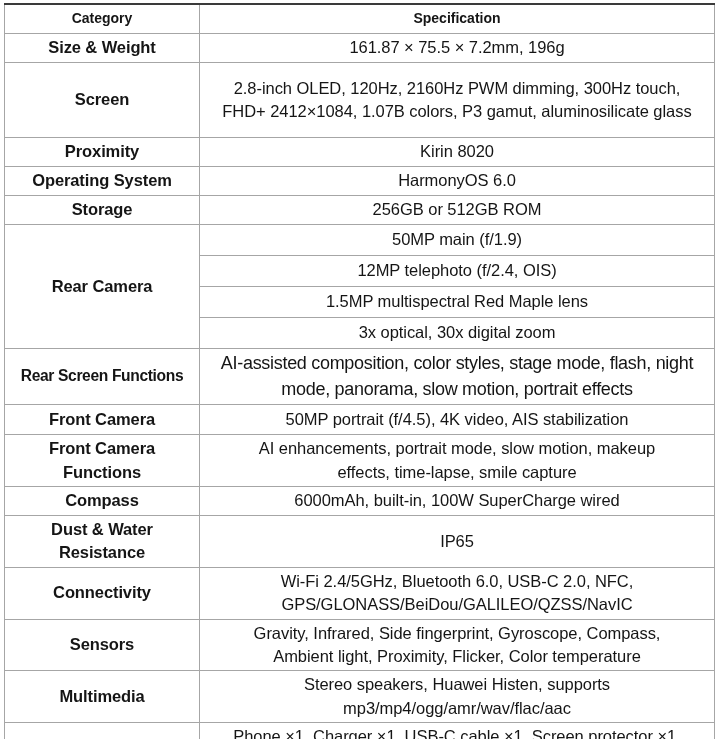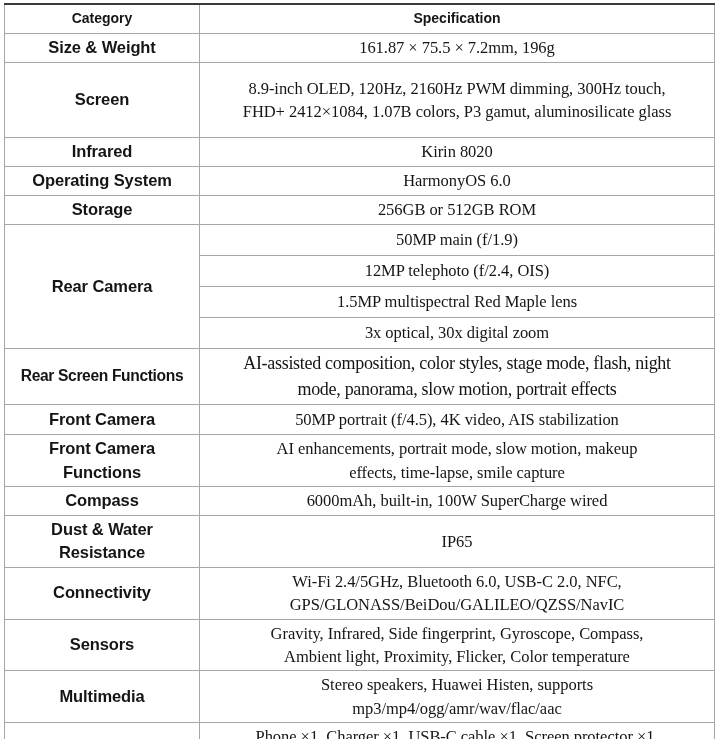--- a/index.html
+++ b/index.html
@@ -53,21 +53,20 @@
     font-size: 15.6px;
     letter-spacing: -0.35px;
   }
 
   
   .spec-cell {
     text-align: center;
     font-weight: normal;
     font-size: 16.5px;
     letter-spacing: -0.05px;
-    font-family: Liberation Serif, serif;
   }
   .spec-cell.tight {
     font-size: 18px;
     letter-spacing: -0.3px;
   }
 
   
   .header-row td {
     font-weight: bold;
     font-size: 14px;
@@ -100,26 +99,26 @@
         <td>Specification</td>
       </tr>
 
       <tr>
         <td class="cat-cell row-h-1">Size &amp; Weight</td>
         <td class="spec-cell row-h-1">161.87 × 75.5 × 7.2mm, 196g</td>
       </tr>
 
       <tr>
         <td class="cat-cell row-h-screen">Screen</td>
-        <td class="spec-cell two-line row-h-screen">8.9-inch OLED, 120Hz, 2160Hz PWM dimming, 300Hz touch,
+        <td class="spec-cell two-line row-h-screen">2.8-inch OLED, 120Hz, 2160Hz PWM dimming, 300Hz touch,
 FHD+ 2412×1084, 1.07B colors, P3 gamut, aluminosilicate glass</td>
       </tr>
 
       <tr>
-        <td class="cat-cell row-h-1">Infrared</td>
+        <td class="cat-cell row-h-1">Proximity</td>
         <td class="spec-cell row-h-1">Kirin 8020</td>
       </tr>
 
       <tr>
         <td class="cat-cell row-h-1">Operating System</td>
         <td class="spec-cell row-h-1">HarmonyOS 6.0</td>
       </tr>
 
       <tr>
         <td class="cat-cell row-h-1">Storage</td>

